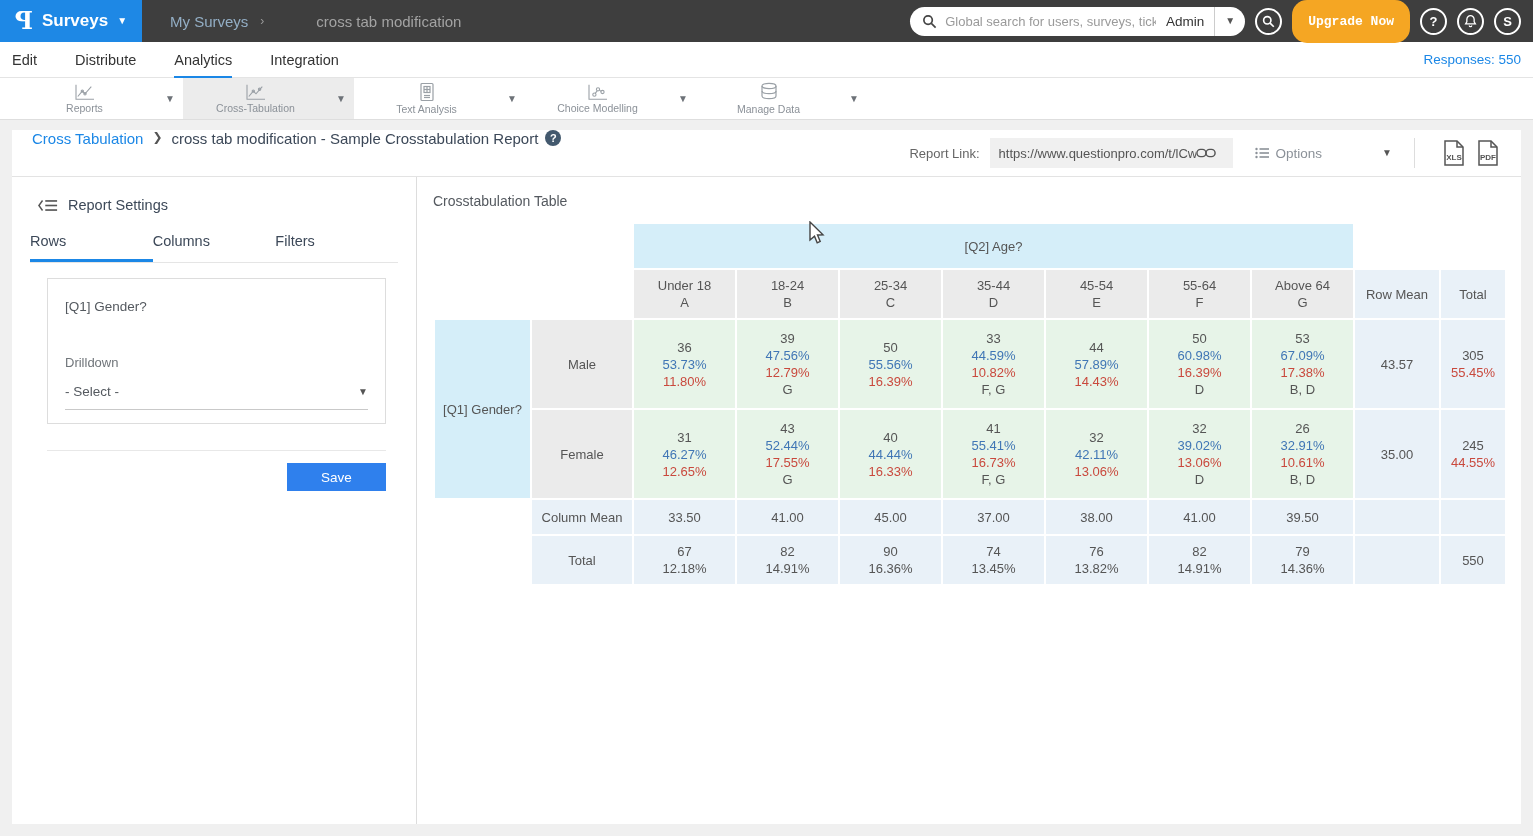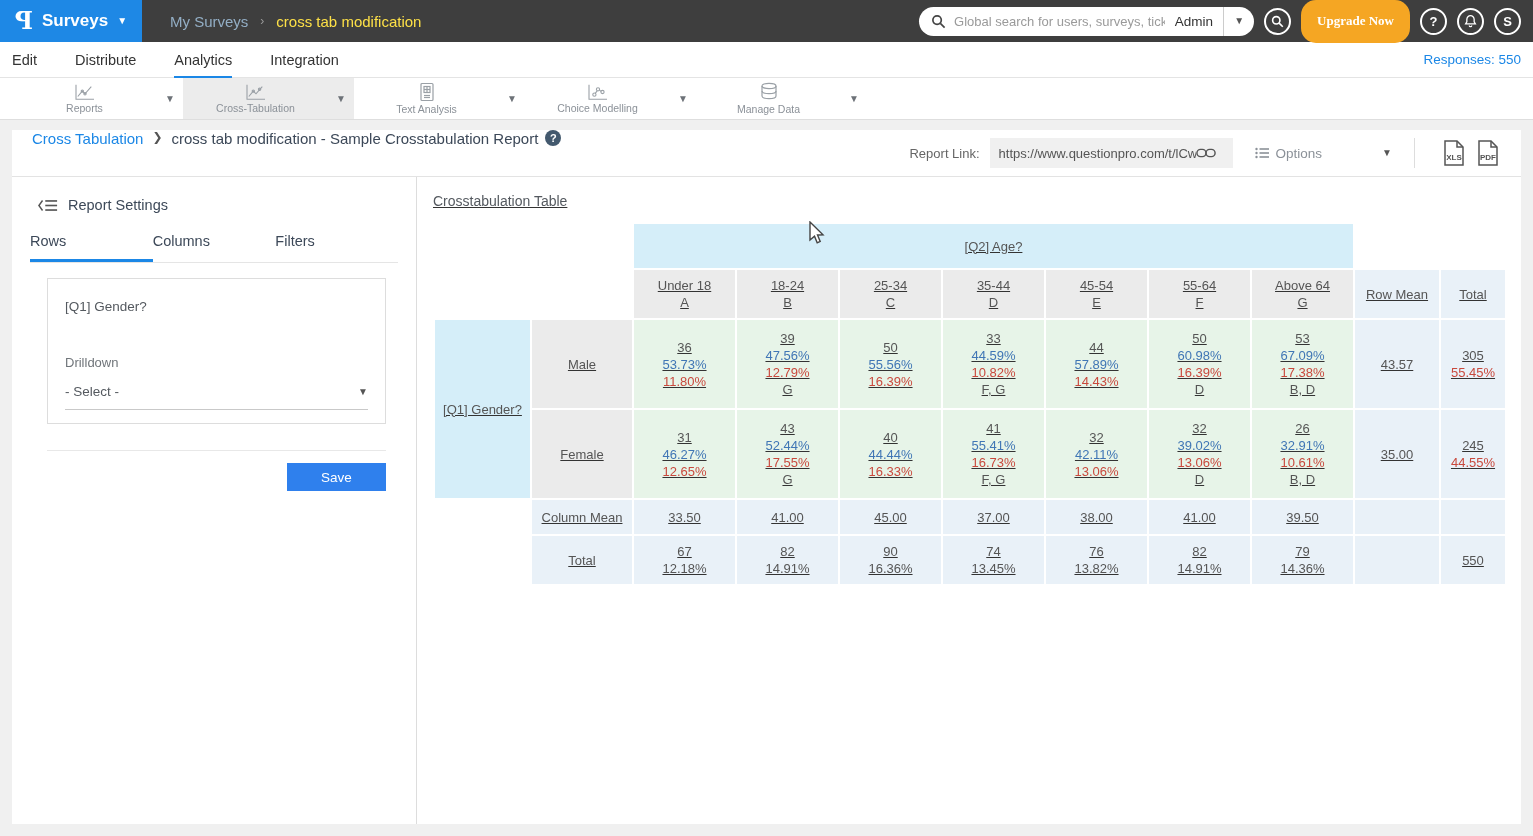--- a/index.html
+++ b/index.html
@@ -14,30 +14,30 @@
   
   .topbar { height:42px; background:#3e3e3e; display:flex; align-items:center; }
   .logo-box { width:142px; height:42px; background:#1e88e5; display:flex; align-items:center; justify-content:center; gap:9px; cursor:pointer; }
   .logo-p { color:#fff; font-size:24px; font-weight:bold; transform:scaleX(-1); font-family:"DejaVu Serif", serif; line-height:1;}
   .logo-name { color:#fff; font-size:17px; font-weight:bold; }
   .caret { font-size:10px; line-height:1; }
   .logo-box .caret { color:#fff; }
   .crumb { display:flex; align-items:center; margin-left:28px; font-size:15px; }
   .crumb-parent { color:#93aec5; cursor:pointer; }
   .crumb-sep { color:#9a9a9a; margin:0 12px; font-size:12px; }
-  .crumb-current { color:#fde047; }
+  .crumb-current { color:#a3a3a3;margin-left:40px; }
   .top-right { margin-left:auto; display:flex; align-items:center; gap:10px; padding-right:12px; }
   .search-pill { background:#fff; border-radius:15px; height:29px; width:335px; display:flex; align-items:center; padding-left:12px; overflow:hidden; }
   .search-pill input { border:none; outline:none; flex:1; font-size:13px; color:#333; font-family:"Liberation Sans",sans-serif; }
   .search-pill input::placeholder { color:#9a9a9a; }
   .pill-admin { font-size:13.5px; color:#333; padding:0 10px; }
   .pill-div { width:1px; height:29px; background:#ccc; }
   .pill-caret { width:30px; height:29px; display:flex; align-items:center; justify-content:center; color:#555; cursor:pointer; }
   .circle-btn { width:27px; height:27px; border:2px solid #fff; border-radius:50%; display:flex; align-items:center; justify-content:center; color:#fff; font-size:13px; font-weight:bold; cursor:pointer; flex:none; }
-  .upgrade-btn { background:#f5a623; color:#fff; border:none; border-radius:15px; height:43px; padding:0 16px; font-size:13px; font-weight:bold; font-family:Liberation Serif, serif; cursor:pointer; }
+  .upgrade-btn { background:#f5a623; color:#fff; border:none; border-radius:15px; height:43px; padding:0 16px; font-size:13px; font-weight:bold; font-family:Liberation Mono, monospace; cursor:pointer; }
   
   .subnav { height:36px; background:#fff; display:flex; align-items:center; padding:0 12px; border-bottom:1px solid #e4e4e4; }
   .subnav-tab { font-size:14.5px; color:#333; margin-right:38px; height:36px; display:flex; align-items:center; cursor:pointer; border-bottom:2px solid transparent; padding-top:2px;}
   .subnav-tab.active { border-bottom:2px solid #1b87e6; }
   .responses { margin-left:auto; color:#1b87e6; font-size:13.5px; }
   
   .toolbar { height:42px; background:#fff; display:flex; align-items:stretch; padding-left:12px; border-bottom:1px solid #dedede; }
   .tool-group { width:171px; display:flex; align-items:center; }
   .tool-group.active { background:#ececec; }
   .tool-main { flex:1; display:flex; flex-direction:column; align-items:center; justify-content:center; height:100%; cursor:pointer; }
@@ -70,21 +70,21 @@
   .q-count { margin-left:auto; }
   .q-card { margin:15px 30px 0 35px; border:1px solid #ddd; padding:20px 17px 13px; }
   .q-title { font-size:13.5px; color:#54595f; }
   .drill-label { margin-top:41px; font-size:13px; color:#70757a; }
   .drill-select { margin-top:14px; display:flex; align-items:center; border-bottom:1px solid #c9c9c9; padding-bottom:10px; cursor:pointer; }
   .drill-value { font-size:13.5px; color:#54595f; }
   .drill-select .caret { margin-left:auto; color:#555; }
   .lp-div { margin:26px 30px 0 35px; border-top:1px solid #e8e8e8; }
   .save-btn { display:block; margin:12px 30px 0 auto; width:99px; height:28px; background:#2f80ed; color:#fff; border:none; font-size:13.5px; font-family:"Liberation Sans",sans-serif; cursor:pointer; }
   
-  .right-area { flex:1; padding:16px 0 7px 16px;text-decoration:underline; }
+  .right-area { flex:1; padding:16px 0 7px 16px; }
   .xt-title { font-size:14px; color:#54595f; }
   table.xt { border-collapse:separate; border-spacing:2px; margin-top:13px; table-layout:fixed; }
   table.xt td { text-align:center; vertical-align:middle; font-size:13px; color:#555; line-height:17px; }
   td.blank { background:transparent; }
   td.agehead { background:#d5eef9; height:44px; color:#54595f; }
   td.colhead { background:#ebebeb; height:48px; color:#54595f; }
   td.stathead { background:#e9f1f8; color:#54595f; }
   td.rowgroup { background:#d5eef9; color:#54595f; font-size:13.5px; }
   td.sublabel { background:#ebebeb; color:#54595f; }
   td.datacell { background:#e7f4e8; height:88px; }

